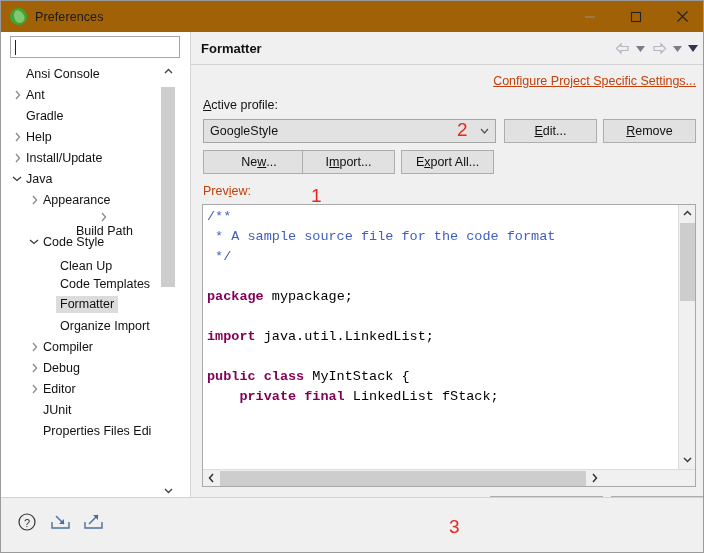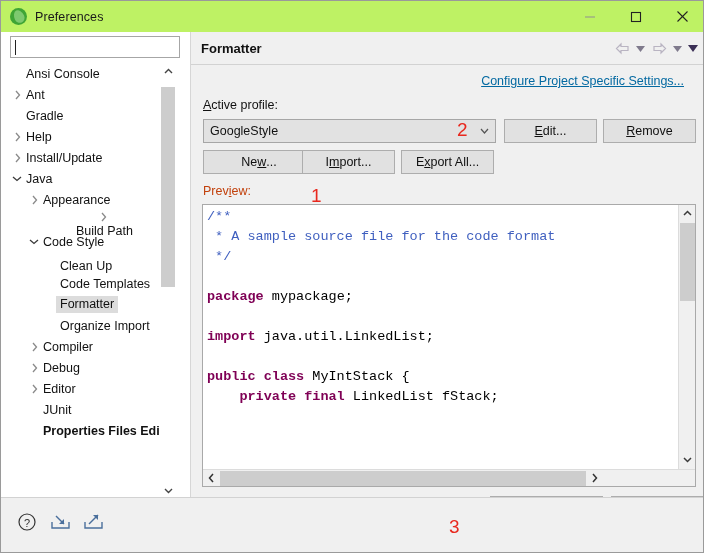--- a/index.html
+++ b/index.html
@@ -17,21 +17,21 @@
     width: 704px; height: 553px;
     background: #f0f0f0;
     border: 1px solid #9a9a9a;
     overflow: hidden;
   }
 
   
   #titlebar {
     position: absolute; left: 0; top: 0;
     width: 704px; height: 31px;
-    background: #bef264;
+    background: #a16207;
     display: flex; align-items: center;
   }
   #app-icon {
     margin-left: 9px; margin-right: 8px;
     width: 17px; height: 17px;
     position: relative;
   }
   #app-icon .outer {
     position: absolute; left: 0; top: 0;
     width: 17px; height: 17px; border-radius: 50%;
@@ -140,22 +140,22 @@
     font-size: 13px; font-weight: bold; color: #101010;
   }
   #nav-icons {
     position: absolute; right: 6px; top: 8px;
     display: flex; align-items: center; gap: 2px;
   }
   .nav-ic { width: 20px; height: 17px; display: flex; align-items: center; justify-content: center; }
   .caretdn { width: 13px; height: 17px; display: flex; align-items: center; justify-content: center; }
 
   #cfg-link {
-    position: absolute; right: 21px; top: 42px;
-    font-size: 12.5px; color: #0369a1;
+    position: absolute; right: 9px; top: 42px;
+    font-size: 12.5px; color: #c2410c;
     text-decoration: underline;
   }
   #active-lbl {
     position: absolute; left: 12px; top: 66px;
     font-size: 12.5px; color: #111;
   }
   #profile-combo {
     position: absolute; left: 12px; top: 87px;
     width: 293px; height: 24px;
     border: 1px solid #a6a6a6; background: #e2e2e2;
@@ -399,21 +399,21 @@
             <svg width="7" height="10" viewBox="0 0 7 10">
               <polyline points="2,1 5.5,5 2,9" fill="none" stroke="#8a8a8a" stroke-width="1.3"></polyline>
             </svg>
           </span>
           <span class="lbl">Editor</span>
         </div>
         <div class="tree-row" style="padding-left: 17px;">
           <span class="tw"></span>
           <span class="lbl">JUnit</span>
         </div>
-        <div class="tree-row" style="padding-left: 17px; font-weight: bold;">
+        <div class="tree-row" style="padding-left: 17px;">
           <span class="tw"></span>
           <span class="lbl">Properties Files Edi</span>
         </div>
       </div>
 
     <div id="tree-vsb">
       <div class="arrow">
         <svg width="9" height="7" viewBox="0 0 9 7">
             <polyline points="1,5 4.5,1.5 8,5" fill="none" stroke="#444" stroke-width="1.4"></polyline>
           </svg>

